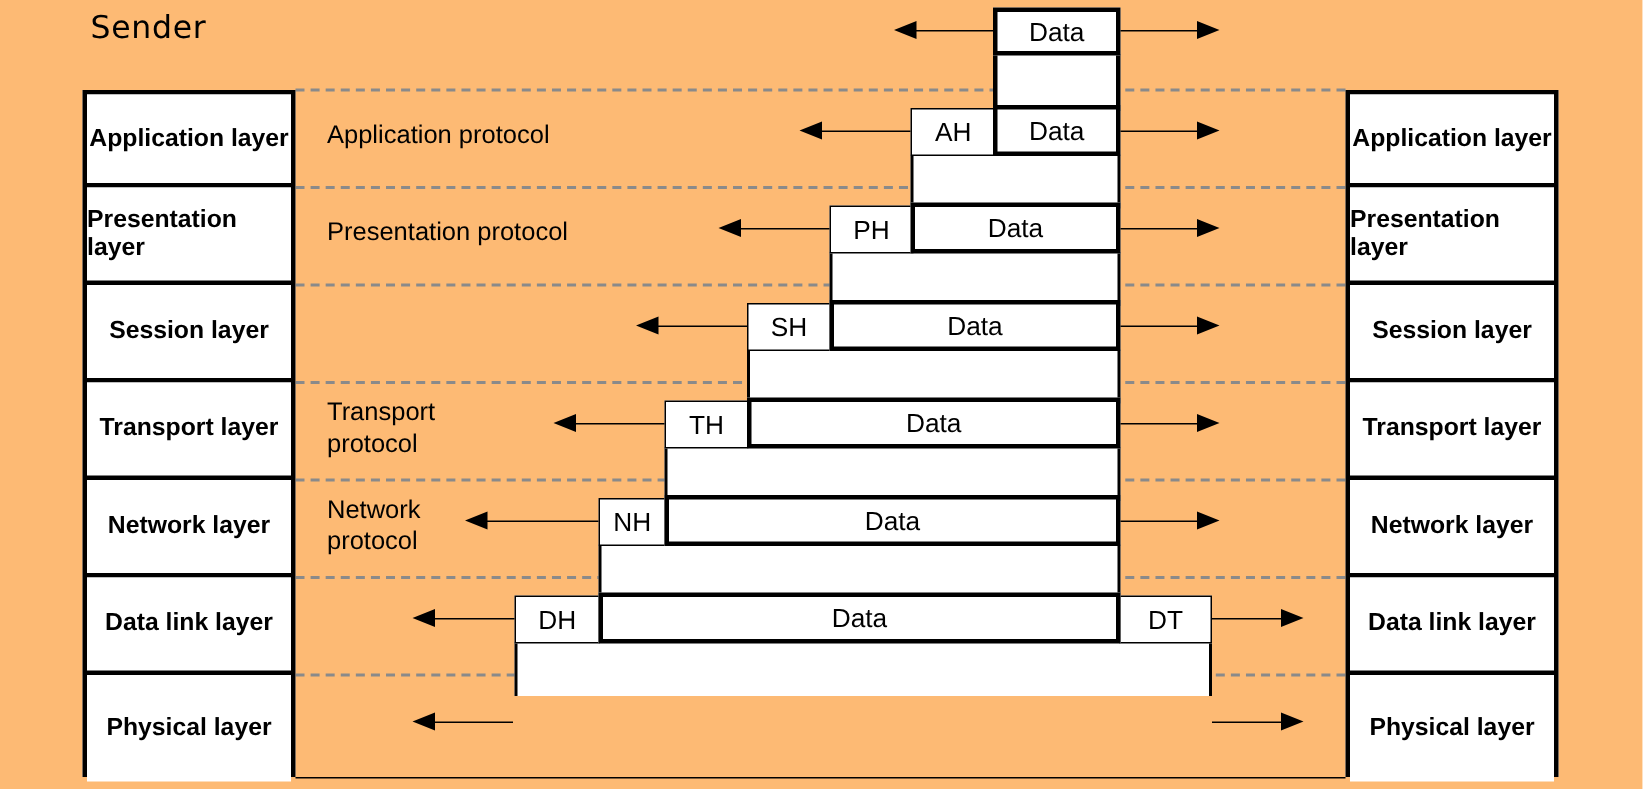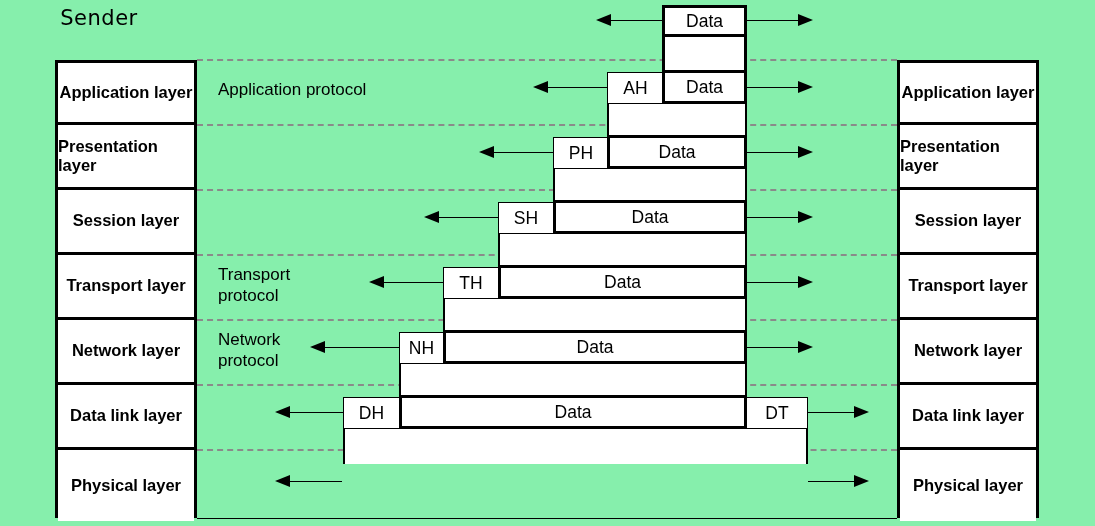--- a/index.html
+++ b/index.html
@@ -4,21 +4,21 @@
 <style>
   html, body {
     margin: 0;
     padding: 0;
     background: #ffffff;
   }
   #canvas {
     position: relative;
     width: 1095px;
     height: 526px;
-    background: #86efac;
+    background: #fdba74;
     font-family: "Liberation Sans", sans-serif;
     overflow: hidden;
   }
 
   
   .col-title {
     position: absolute;
     font-size: 21px;
     color: #000;
     text-align: center;
@@ -163,20 +163,21 @@
 layer</div>
     <div class="layer-box" style="top:257px; height:65px;">Network
 layer</div>
     <div class="layer-box" style="top:322px; height:65px;">Data link
 layer</div>
     <div class="layer-box last" style="top:387px; height:71px;">Physical
 layer</div>
   </div>
 
   <div class="proto-label" style="left:218px; top:80px;">Application protocol</div>
+  <div class="proto-label" style="left:218px; top:145px;">Presentation protocol</div>
   <div class="proto-label" style="left:218px; top:265px;">Transport
 protocol</div>
   <div class="proto-label" style="left:218px; top:330px;">Network
 protocol</div>
 
   <div class="conn" style="left:662px; top:36px; width:85px; height:38px; border-left:3.2px solid #000; border-right:3.2px solid #000;"></div>
 
   <div class="conn" style="left:607px; top:103px; width:140px; height:36px; border-left:2.6px solid #000; border-right:2.6px solid #000;"></div>
 
   <div class="conn" style="left:553px; top:168px; width:194px; height:36px; border-left:2.6px solid #000; border-right:2.6px solid #000;"></div>

